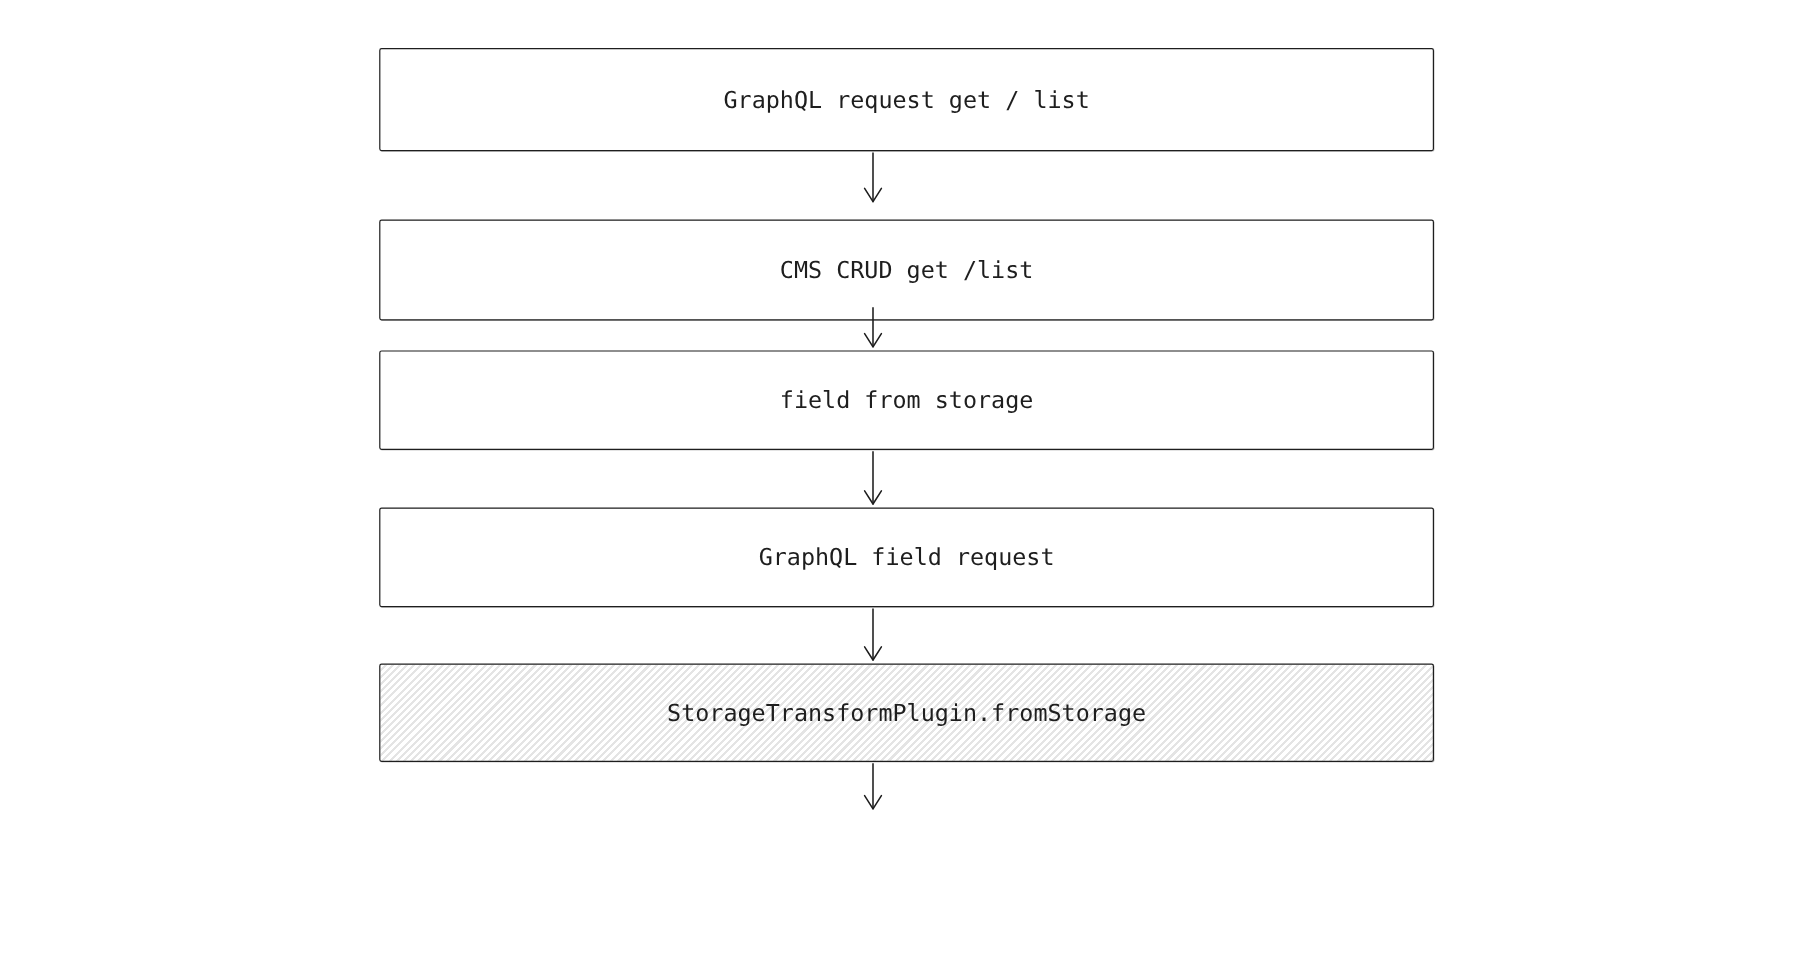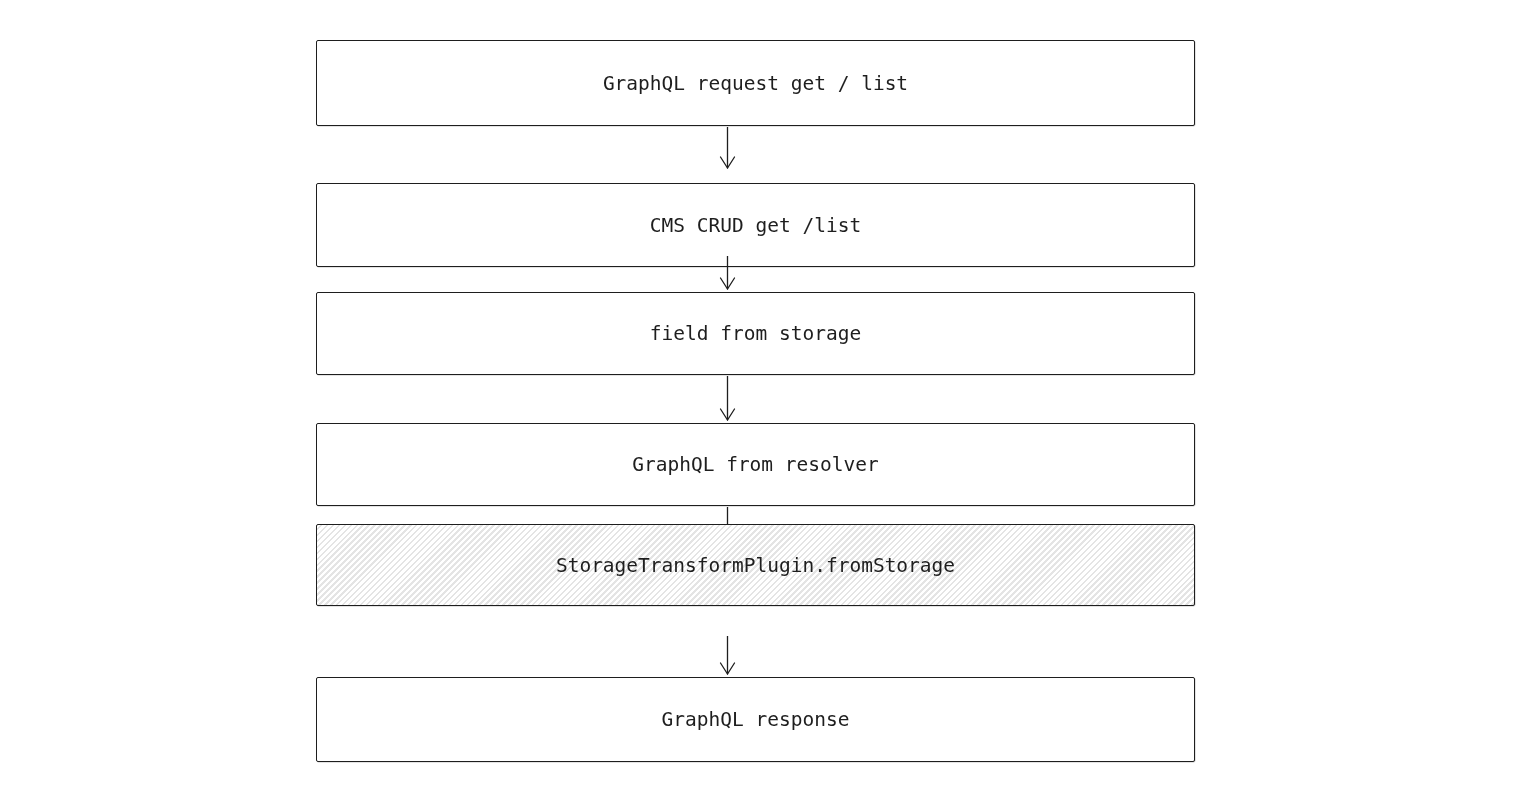--- a/index.html
+++ b/index.html
@@ -27,21 +27,21 @@
   .flow-box .label {
     font-size: 19.5px;
     color: #1e1e1e;
     letter-spacing: 0;
     white-space: pre;
   }
   .step-1 { top: 40px;  height: 86px; }
   .step-2 { top: 171px; height: 84px; margin-top: 12px; }
   .step-3 { top: 292px; height: 83px; }
   .step-4 { top: 423px; height: 83px; }
-  .step-5 { top: 524px; height: 82px;
+  .step-5 { top: 553px; height: 82px;
     background-color: #ffffff;
     background-image: repeating-linear-gradient(
       135deg,
       #ffffff 0px, #ffffff 2.4px,
       #e4e4e4 2.4px, #e4e4e4 4.2px
     );
   }
   .step-6 { top: 677px; height: 85px; }
   .flow-arrow {
     position: absolute;
@@ -94,38 +94,35 @@
   </div>
 
   <div class="flow-arrow arrow-3">
     <svg viewBox="0 0 21 46" preserveAspectRatio="none">
       <line x1="10.5" y1="0" x2="10.5" y2="44"></line>
       <polyline points="3.5,33 10.5,44 17.5,33"></polyline>
     </svg>
   </div>
 
   <div class="flow-box step-4">
-    <span class="label">GraphQL from resolver</span>
+    <span class="label">GraphQL field request</span>
   </div>
 
   <div class="flow-arrow arrow-4">
     <svg viewBox="0 0 21 45" preserveAspectRatio="none">
       <line x1="10.5" y1="0" x2="10.5" y2="43"></line>
       <polyline points="3.5,32 10.5,43 17.5,32"></polyline>
     </svg>
   </div>
 
   <div class="flow-box step-5">
     <span class="label">StorageTransformPlugin.fromStorage</span>
   </div>
 
   <div class="flow-arrow arrow-5">
     <svg viewBox="0 0 21 40" preserveAspectRatio="none">
       <line x1="10.5" y1="0" x2="10.5" y2="38"></line>
       <polyline points="3.5,27 10.5,38 17.5,27"></polyline>
     </svg>
   </div>
 
-  <div class="flow-box step-6">
-    <span class="label">GraphQL response</span>
-  </div>
 
 </div>
 
 </body></html>

